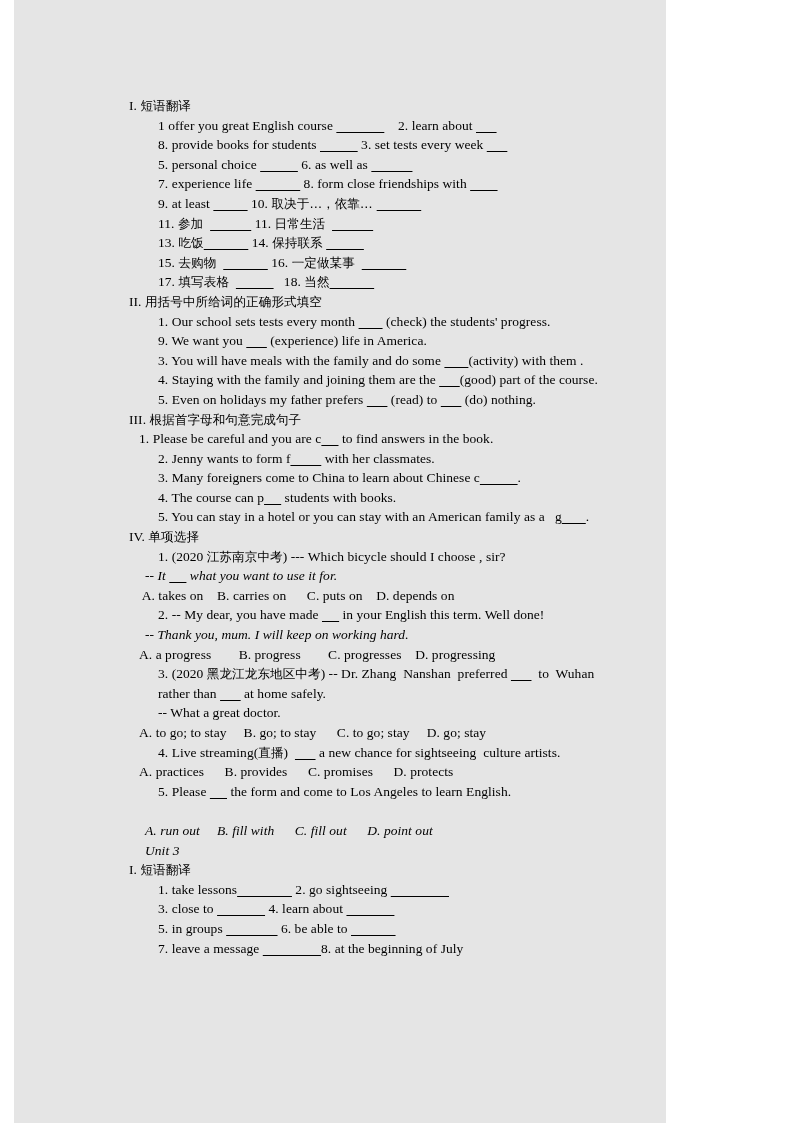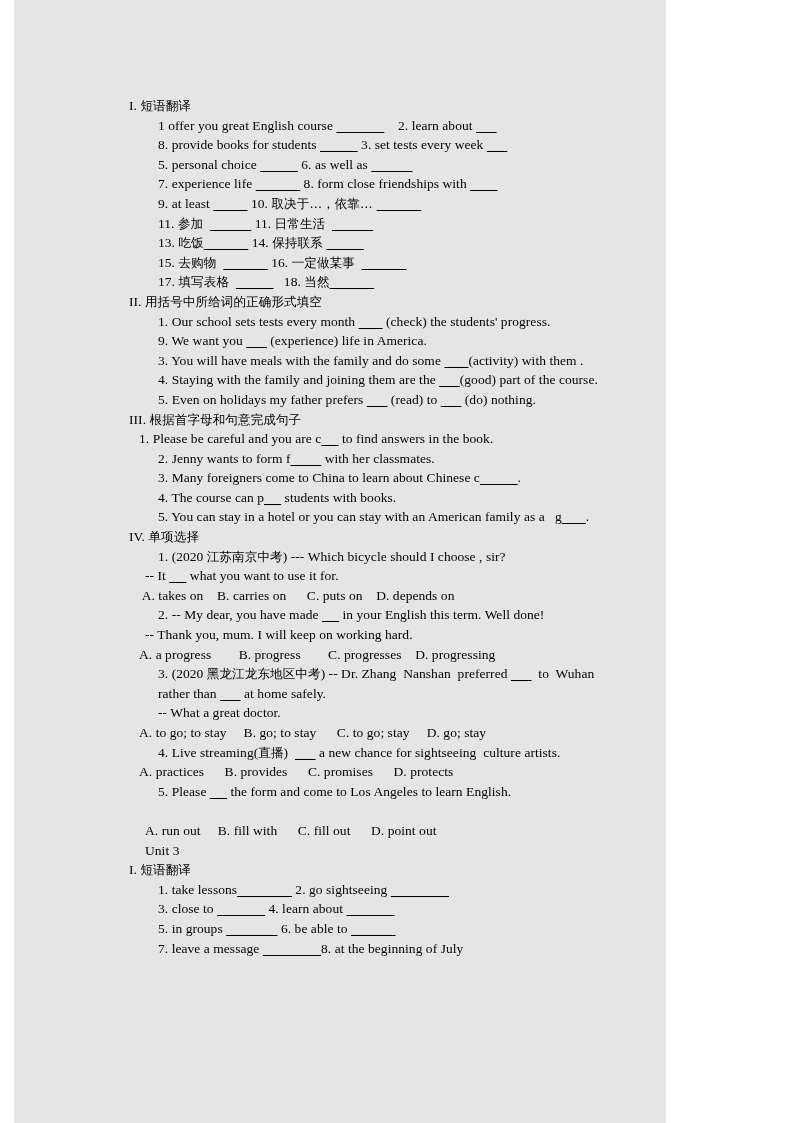--- a/index.html
+++ b/index.html
@@ -45,21 +45,21 @@
     text-decoration-thickness: 1px;
     text-underline-offset: 1.5px;
     white-space: pre;
   }
   .cn {
     font-family: "DejaVu Sans", "Liberation Sans", sans-serif;
     font-size: 12.6px;
   }
   .indent1 { padding-left: 0px; margin-left: 29px; }
   .indent2 { padding-left: 10px; }
-  .indent3 { padding-left: 16px; }
+  .indent3 { padding-left: 16px; font-style: italic; }
 </style>
 </head>
 <body>
 
 <div class="page">
   <div class="doc-body" id="doc-body">
       <div class="ln heading"><span>I. </span><span class="cn">短语翻译</span></div>
       <div class="ln indent1"><span class="">1 offer you great English course </span><span class="u">              </span><span class="">    2. learn about </span><span class="u">      </span></div>
       <div class="ln indent1"><span class="">8. provide books for students </span><span class="u">           </span><span class=""> 3. set tests every week </span><span class="u">      </span></div>
       <div class="ln indent1"><span class="">5. personal choice </span><span class="u">           </span><span class=""> 6. as well as </span><span class="u">            </span></div>

